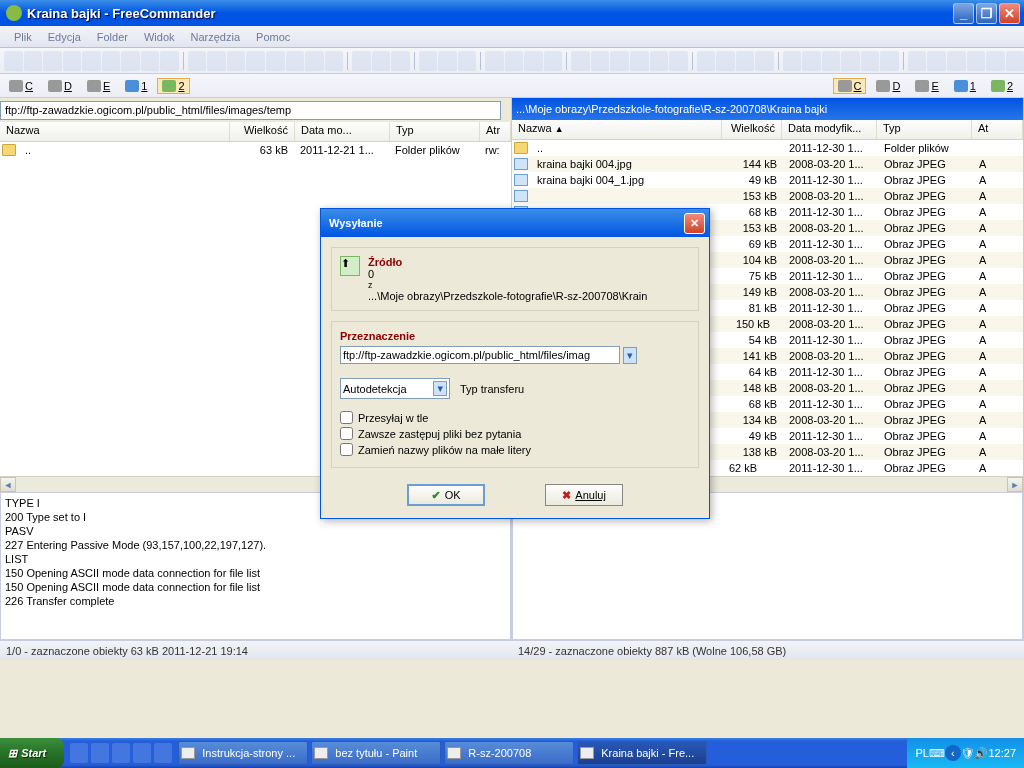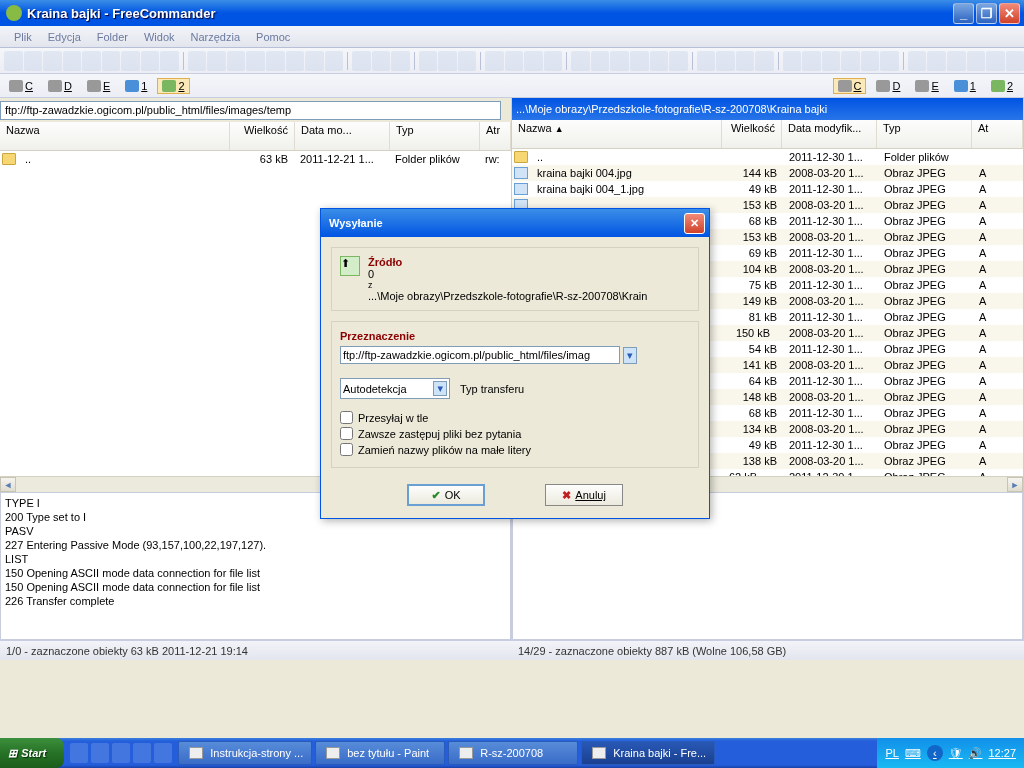--- a/index.html
+++ b/index.html
@@ -25,21 +25,21 @@
 .drivebtn.active { background: #fce9b8; border-color: #e0b050; }
 .drivebtn .dicon { width: 14px; height: 12px; background: #999; border-radius: 2px; }
 
 .panes { display: flex; height: 542px; }
 .pane { flex: 1; display: flex; flex-direction: column; border-right: 1px solid #c7ccde; }
 .pathbar { height: 24px; display: flex; align-items: center; }
 .pathbar input { flex: 1; border: 1px solid #7f9db9; padding: 2px 4px; font-size: 11px; height: 19px; }
 .pathbar .pathicons { display: flex; gap: 2px; padding: 0 3px; }
 .pathbar-right { height: 22px; background: linear-gradient(#0054e3,#2874e8); color: #fff; display: flex; align-items: center; padding: 0 4px; justify-content: space-between; }
 
-.headerrow { height: 29px; background: linear-gradient(#fdfdfd,#f0f0eb); border-bottom: 1px solid #d6d2c2; display: flex; }
+.headerrow { height: 20px; background: linear-gradient(#fdfdfd,#f0f0eb); border-bottom: 1px solid #d6d2c2; display: flex; }
 .hcol { padding: 2px 6px; border-right: 1px solid #e0ddd0; }
 .filelist { flex: 1; overflow: hidden; background: #fff; }
 .row { display: flex; height: 16px; align-items: center; }
 .row.alt { background: #f9f6ec; }
 .cell { padding: 0 6px; overflow: hidden; white-space: nowrap; }
 .ficon { width: 14px; height: 12px; margin: 0 3px 0 2px; flex-shrink: 0; }
 .ficon.folder { background: #f7d774; border: 1px solid #c9a73b; border-radius: 1px; }
 .ficon.img { background: #d0e3f7; border: 1px solid #6a9fd4; }
 
 .logpane { height: 148px; background: #fff; border: 1px solid #c7ccde; margin: 0; overflow: hidden; padding: 3px 4px; line-height: 14px; }
@@ -48,23 +48,23 @@
 .scroll-h { height: 16px; background: #eceadd; border-top: 1px solid #d6d2c2; display: flex; }
 .scroll-h .track { flex: 1; }
 .scroll-h .btn { width: 16px; background: linear-gradient(#f5f4ef,#e0ddd0); border: 1px solid #c7c4b5; display: flex; align-items: center; justify-content: center; font-size: 9px; color: #5a7db5; }
 
 .statusbar { height: 20px; background: linear-gradient(#f3f4f9,#e3e5ee); border-top: 1px solid #c7ccde; display: flex; align-items: center; padding: 0 6px; color: #333; }
 
 .taskbar { position: absolute; bottom: 0; left: 0; right: 0; height: 30px; background: linear-gradient(to bottom, #3a81dd 0%, #245edb 10%, #245edb 90%, #1941a5 100%); display: flex; align-items: center; }
 .start { height: 30px; padding: 0 18px 0 8px; background: linear-gradient(to bottom, #3c8f3c 0%, #277227 50%, #1b5d1b 100%); color: #fff; font-weight: bold; font-style: italic; font-size: 16px; display: flex; align-items: center; border-radius: 0 8px 8px 0; text-shadow: 1px 1px 1px #053005; }
 .ql { display: flex; gap: 3px; padding: 0 6px; }
 .ql .q { width: 18px; height: 20px; background: rgba(255,255,255,0.15); border-radius: 2px; }
-.taskbtn { height: 24px; background: linear-gradient(#578cd8,#3a6cc8); border: 1px solid #2a5bb8; border-radius: 2px; color: #fff; padding: 0 8px; display: flex; align-items: center; gap: 4px; margin-right: 3px; min-width: 130px; font-size: 11px; }
+.taskbtn { height: 24px; background: linear-gradient(#578cd8,#3a6cc8); border: 1px solid #2a5bb8; border-radius: 2px; color: #fff; padding: 0 0; display: flex; align-items: center; gap: 4px; margin-right: 3px; min-width: 130px; font-size: 11px; }
 .taskbtn.active { background: linear-gradient(#2858b5,#1a4090); }
-.tray { margin-left: auto; background: linear-gradient(#1290e9,#19b9f3); height: 30px; display: flex; align-items: center; padding: 0 8px; color: #fff; gap: 6px; font-size: 11px; text-decoration: underline; }
+.tray { margin-left: auto; background: linear-gradient(#1290e9,#19b9f3); height: 30px; display: flex; align-items: center; padding: 0 8px; color: #fff; font-size: 11px; }
 
 .dialog { position: absolute; left: 320px; top: 208px; width: 390px; background: #ece9d8; border: 1px solid #0054e3; box-shadow: 2px 2px 8px rgba(0,0,0,0.3); }
 .dialog .dtitle { height: 28px; background: linear-gradient(to bottom, #3b8ee6, #0054e3); color: #fff; display: flex; align-items: center; padding-left: 8px; font-weight: bold; font-size: 13px; }
 .dialog .dtitle .dclose { margin-left: auto; margin-right: 4px; width: 21px; height: 21px; background: linear-gradient(#f28b79,#d0422a); border: 1px solid #fff; border-radius: 3px; display: flex; align-items: center; justify-content: center; color: #fff; font-weight: bold; }
 .dialog .group { border: 1px solid #d6d2c2; margin: 10px; padding: 8px; background: #ece9d8; }
 .dialog .glabel { color: #8b0000; font-weight: bold; font-size: 11px; }
 .dialog .srcico { width: 20px; height: 20px; display: inline-block; vertical-align: top; background: #d4edc9; border: 1px solid #7bb661; }
 .dialog .destinput { width: 280px; border: 1px solid #7f9db9; padding: 2px; }
 .dialog .combo { width: 110px; border: 1px solid #7f9db9; padding: 2px; background: #fff; display: inline-flex; justify-content: space-between; align-items: center; }
 .dialog .chk { display: flex; align-items: center; gap: 5px; margin: 3px 0; }

